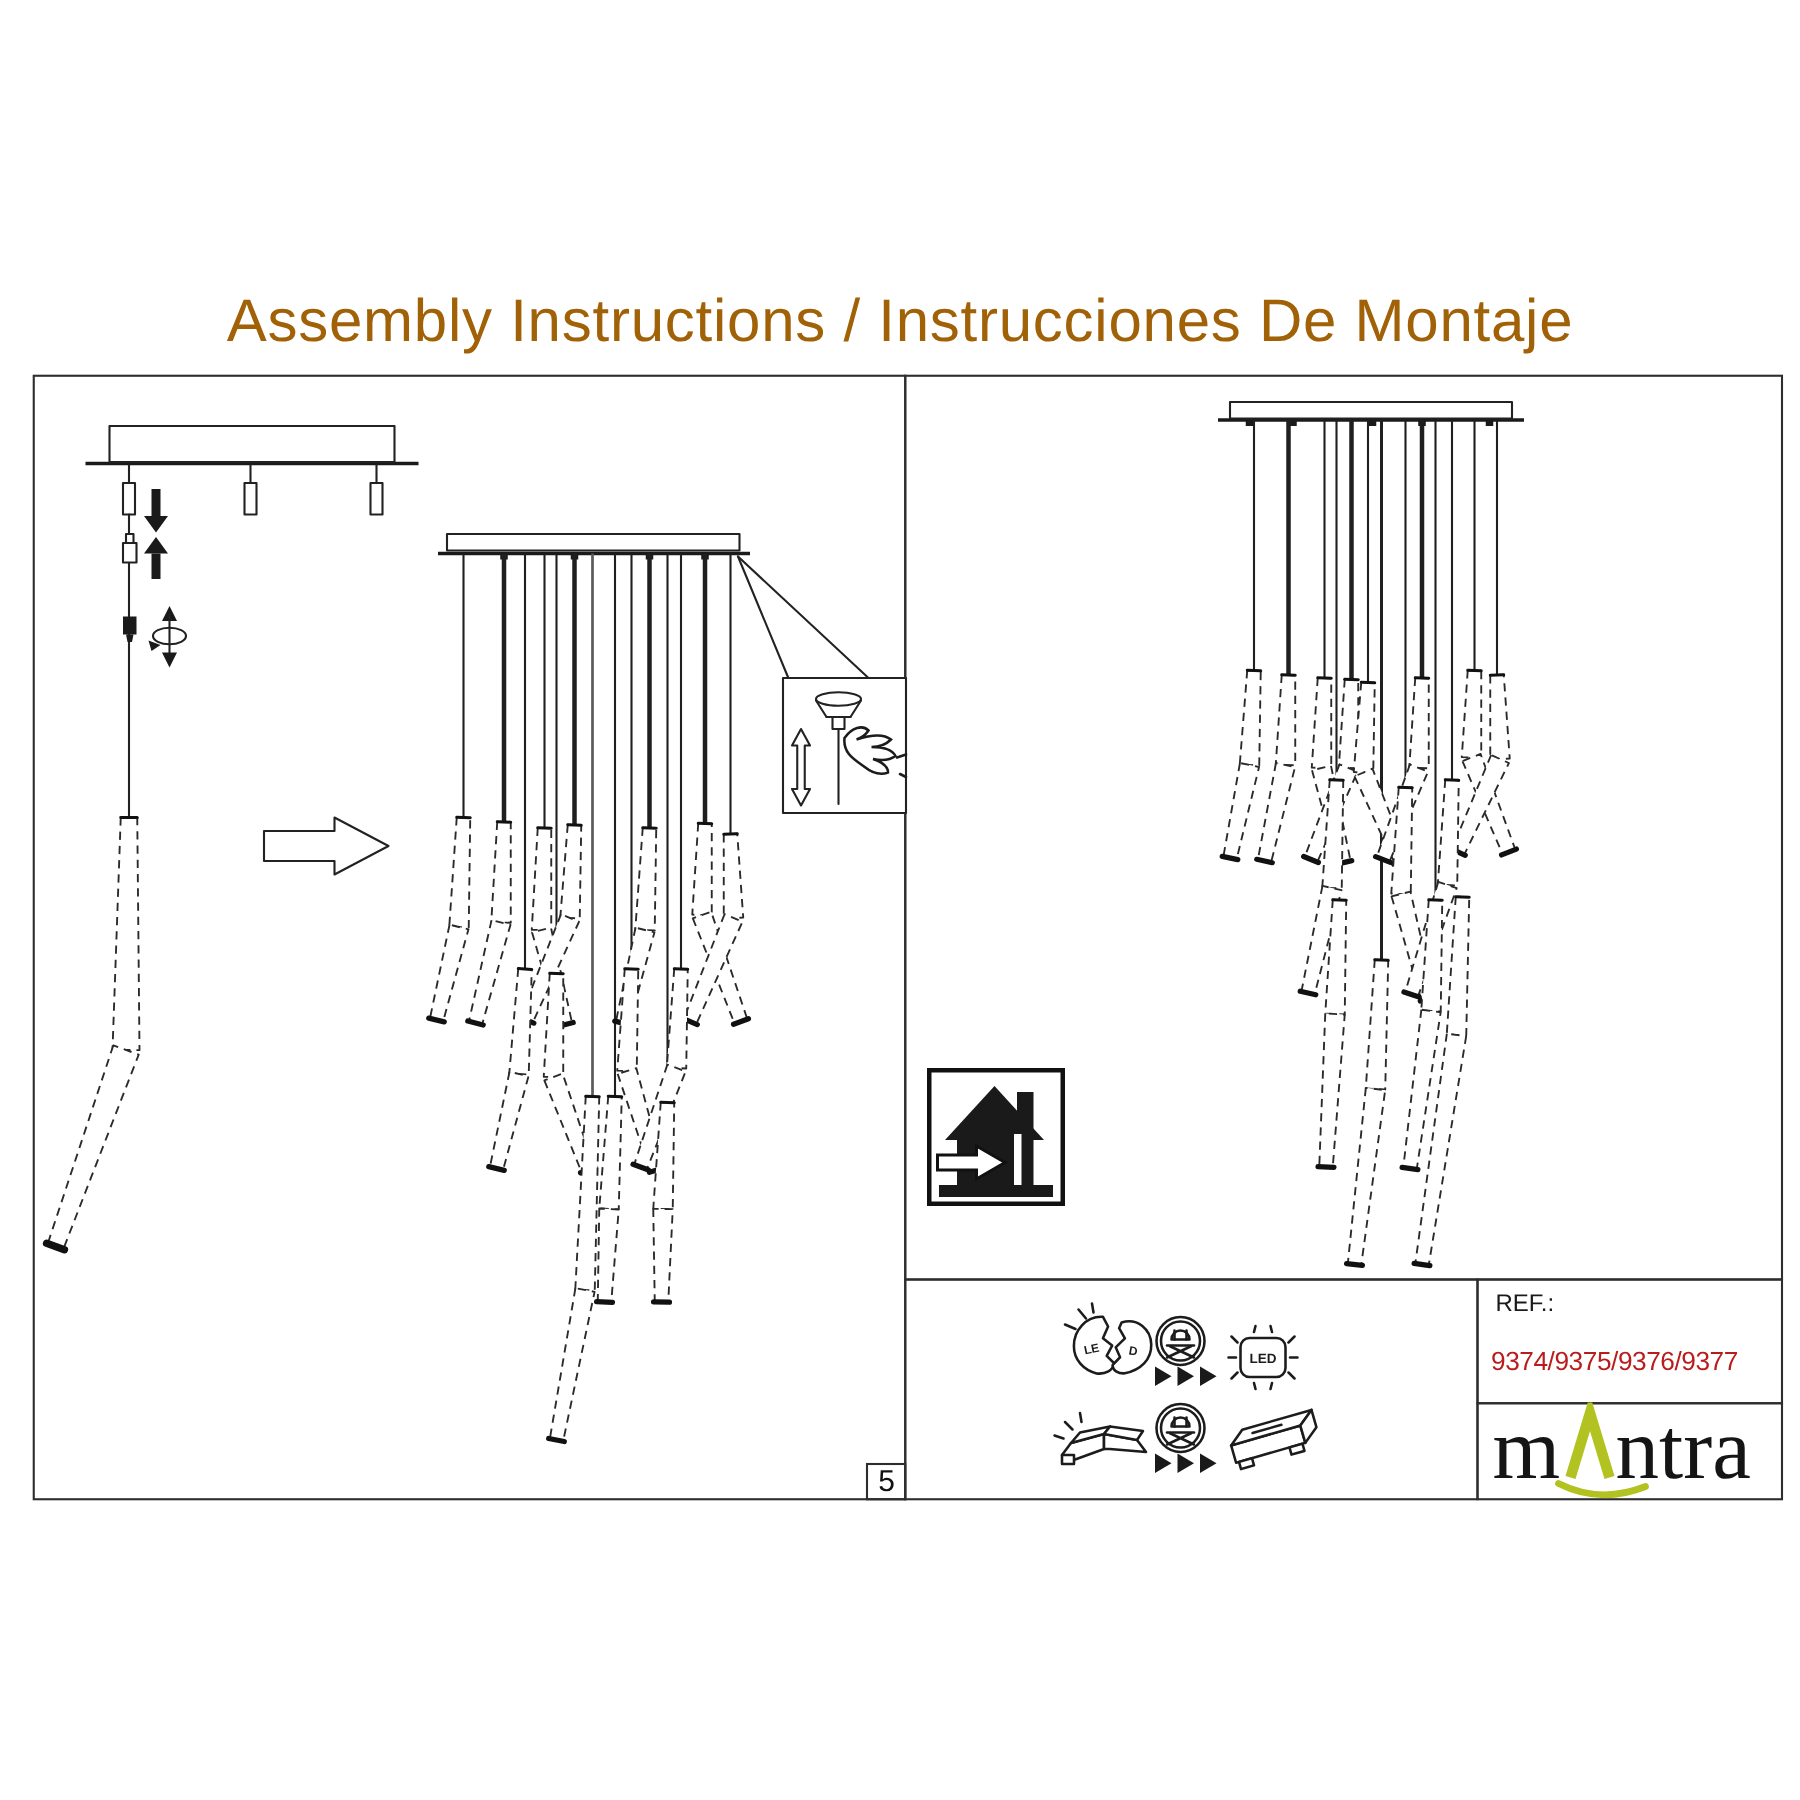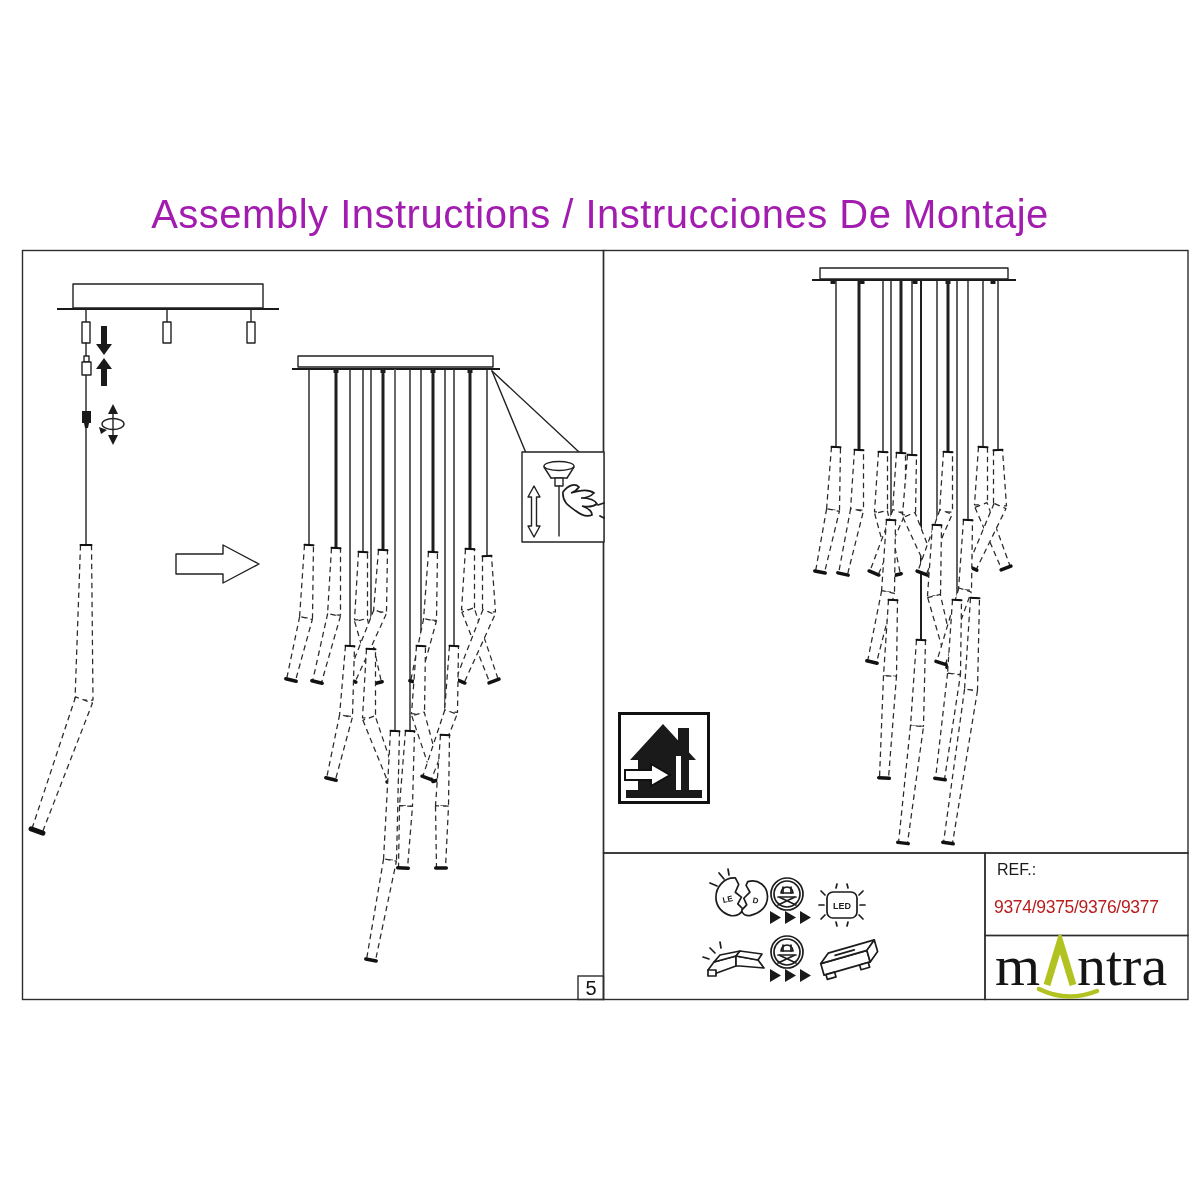--- a/index.html
+++ b/index.html
@@ -1,18 +1,18 @@
 <!DOCTYPE html>
 <html><head>
 <meta charset="utf-8">
 <style>
   html,body{margin:0;padding:0;background:#fff;width:1200px;height:1200px;overflow:hidden;}
   body{position:relative;font-family:"Liberation Sans",sans-serif;color:#111;}
   .abs{position:absolute;}
-  #title{top:192px;left:0;right:0;text-align:center;font-size:40px;letter-spacing:0.5px;color:#a21caf;white-space:nowrap;}
+  #title{top:192px;left:0;right:0;text-align:center;font-size:40px;letter-spacing:0.5px;color:#a16207;white-space:nowrap;}
   #ref-label{left:997px;top:861px;font-size:16px;color:#1a1a1a;}
   #ref-value{left:994px;top:897px;font-size:17.5px;color:#b91c1c;letter-spacing:-0.3px;white-space:nowrap;}
   #page-num{left:578px;top:976px;width:26px;height:24px;text-align:center;font-size:20px;line-height:24px;color:#111;}
   svg{position:absolute;left:0;top:0;}
   .bord{fill:none;stroke:#2d2d2d;stroke-width:1.4;}
   .ln{fill:none;stroke:#222;stroke-width:1.4;stroke-linejoin:round;stroke-linecap:round;}
   .lnthick{fill:none;stroke:#1a1a1a;stroke-width:2.2;}
   .blk{fill:#1a1a1a;stroke:none;}
   .wht{fill:#fff;stroke:#222;stroke-width:1.4;stroke-linejoin:round;}
   .tubeseg{fill:#fff;stroke:#2a2a2a;stroke-width:1.25;stroke-dasharray:5.5 4;stroke-linejoin:round;}

